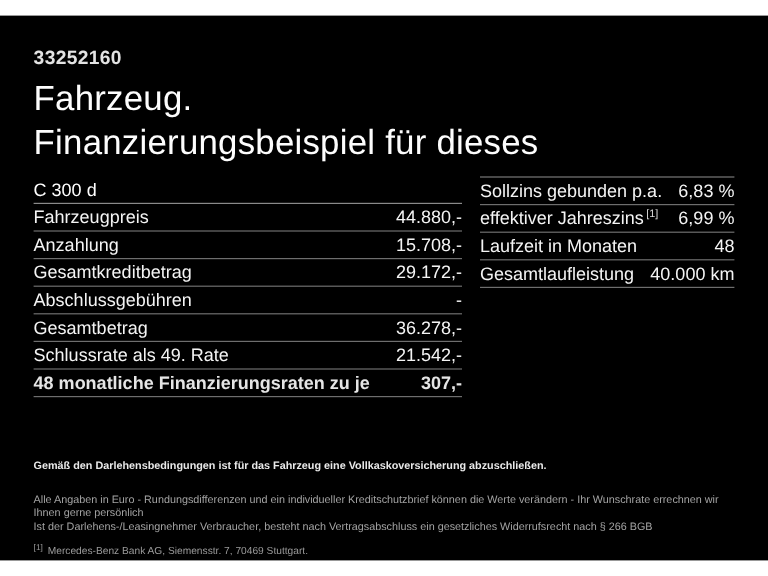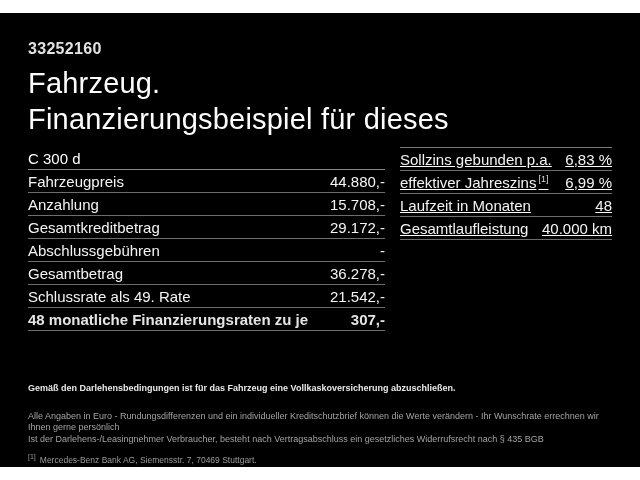--- a/index.html
+++ b/index.html
@@ -31,21 +31,21 @@
     color:#fdfdfd;
     letter-spacing:0.2px;
   }
   .tables{
     margin-top:10px;
     display:flex;
     justify-content:space-between;
     align-items:flex-start;
   }
   .tbl-left{width:357px;}
-  .tbl-right{width:212px;border-top:1px solid #787878;text-decoration:underline;}
+  .tbl-right{width:212px;border-top:1px solid #787878;}
   .model-row{
     height:22px;
     display:flex;align-items:center;
     font-size:15px;
     border-bottom:1px solid #8a8a8a;
   }
   .row{
     height:22px;
     display:flex;align-items:center;justify-content:space-between;
     font-size:15px;
@@ -149,20 +149,20 @@
           <span>Gesamtlaufleistung</span>
           <span class="val">40.000 km</span>
         </div>
       </div>
 
     </div>
 
     <div class="fineprint">
       <div class="fp-bold">Gemäß den Darlehensbedingungen ist für das Fahrzeug eine Vollkaskoversicherung abzuschließen.</div>
       <div>Alle Angaben in Euro - Rundungsdifferenzen und ein individueller Kreditschutzbrief können die Werte verändern - Ihr Wunschrate errechnen wir Ihnen gerne persönlich</div>
-      <div>Ist der Darlehens-/Leasingnehmer Verbraucher, besteht nach Vertragsabschluss ein gesetzliches Widerrufsrecht nach § 435 BGB</div>
+      <div>Ist der Darlehens-/Leasingnehmer Verbraucher, besteht nach Vertragsabschluss ein gesetzliches Widerrufsrecht nach § 266 BGB</div>
       <div class="footnote">
         <span class="marker">[1]</span><span>Mercedes-Benz Bank AG, Siemensstr. 7, 70469 Stuttgart.</span>
       </div>
     </div>
 
   </div>
 </div>
 
 </body></html>

